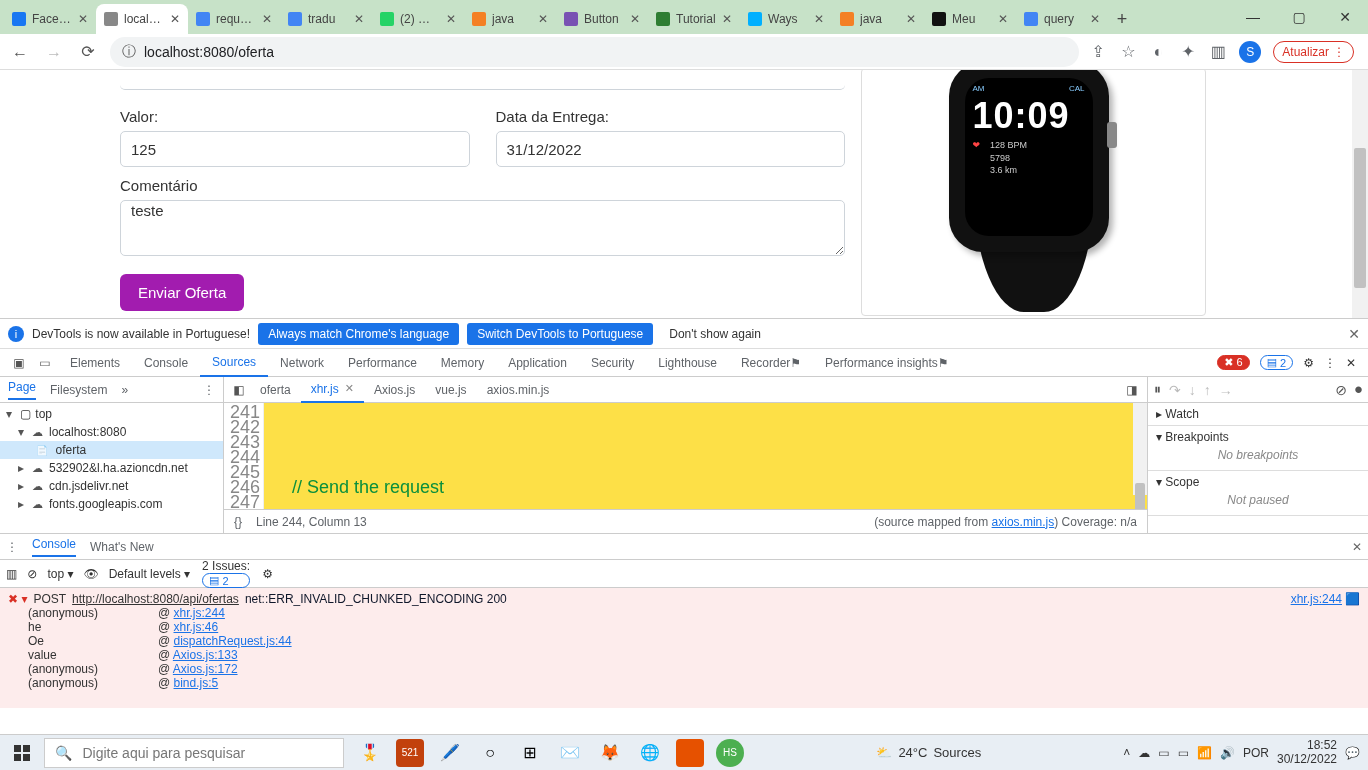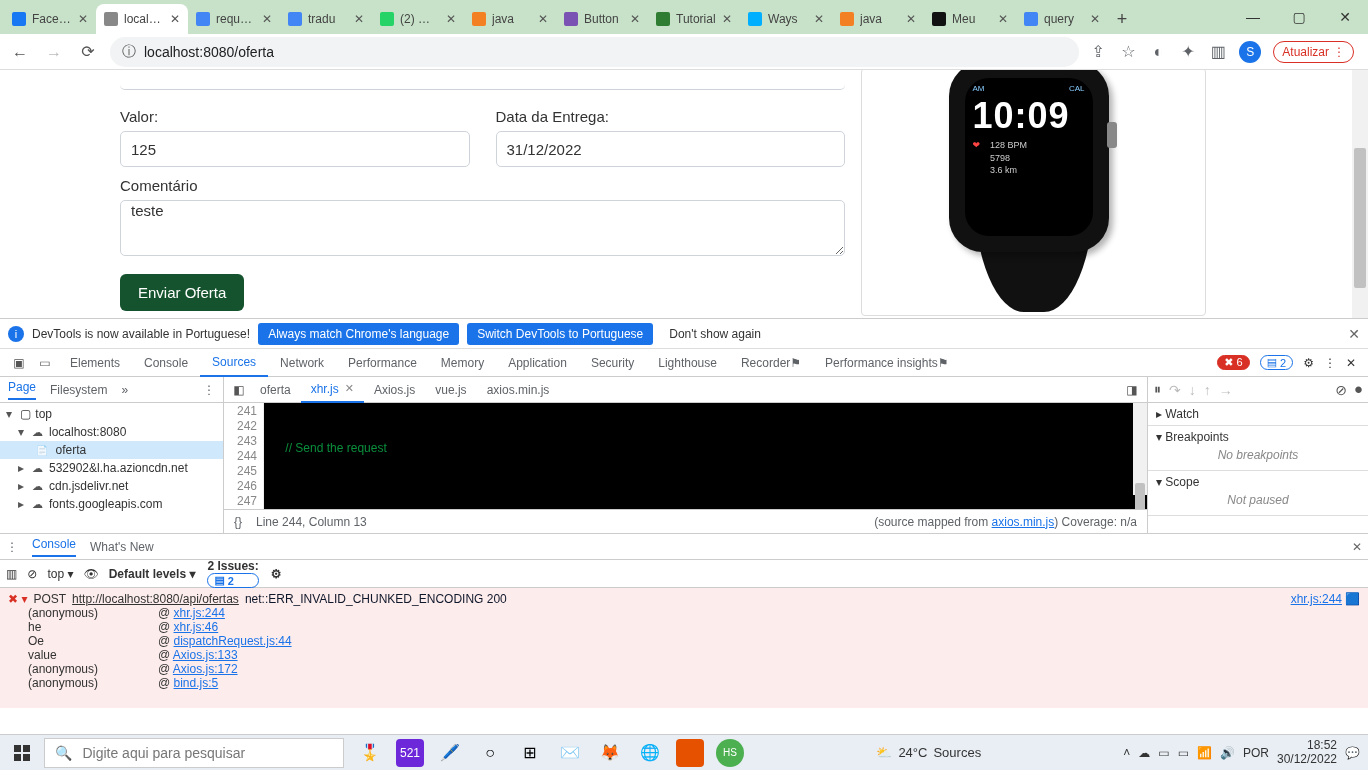--- a/index.html
+++ b/index.html
@@ -28,21 +28,21 @@
 .update-btn { border: 1px solid #d93025; color: #d93025; padding: 3px 8px; border-radius: 14px; font-size: 12px; display: flex; align-items: center; gap: 4px; }
 
 
 .page { position: absolute; top: 70px; left: 0; right: 16px; height: 248px; background: #fff; overflow: hidden; }
 .form-area { position: absolute; left: 120px; top: 0; width: 1100px; }
 .form-row { display: flex; gap: 26px; margin-top: 18px; }
 .form-col { flex: 1; }
 .form-label { font-size: 15px; color: #333; margin-bottom: 6px; }
 .form-input { width: 100%; border: 1px solid #ced4da; border-radius: 5px; height: 36px; padding: 0 10px; font-size: 15px; color: #333; background: #fff; }
 .form-textarea { width: 100%; border: 1px solid #ced4da; border-radius: 5px; height: 56px; padding: 1px 10px; font-size: 15px; color: #333; resize: both; }
-.submit-btn { margin-top: 14px; background: #14532d; color: #fff; border: none; padding: 10px 18px; border-radius: 6px; font-size: 15px; }
+.submit-btn { margin-top: 14px; background: #a21caf; color: #fff; border: none; padding: 10px 18px; border-radius: 6px; font-size: 15px; }
 .product-col { position: absolute; right: 14px; top: -2px; width: 345px; height: 248px; border: 1px solid #ddd; border-radius: 4px; display:flex; align-items:center; justify-content:center; }
 .form-left { width: 725px; }
 .page-scrollbar { position: absolute; top: 70px; right: 0; width: 16px; height: 248px; background: #f1f1f1; }
 .page-scrollbar .thumb { position: absolute; top: 78px; left: 2px; right: 2px; height: 140px; background: #c1c1c1; border-radius: 2px; }
 
 
 .watch { width: 300px; height: 240px; position: relative; }
 .watch .band { position: absolute; width: 120px; height: 240px; left: 90px; top: 0; background: #111; border-radius: 50px/120px; }
 .watch .case { position:absolute; left:65px; top:-10px; width:160px; height:190px; background:#111; border-radius:34px; box-shadow: 4px 4px 6px rgba(0,0,0,.3); }
 .watch .screen { position:absolute; inset:16px; background:#000; border-radius:24px; color:#fff; font-family: Arial, sans-serif; padding:6px 8px; }
@@ -79,21 +79,21 @@
 .cloud-ic::before { content:"☁"; font-size:11px; margin-right:2px; color:#555;}
 .file-ic::before { content:"📄"; font-size:10px; margin-right:3px; opacity:.7;}
 
 .src-panel { flex: 1; display:flex; flex-direction:column; border-right: 1px solid #ccc; }
 .src-tabs { height: 26px; display:flex; align-items:center; gap: 0; padding: 0 4px; border-bottom:1px solid #ccc; }
 .src-tabs .navic { width:22px; text-align:center; color:#555; }
 .src-tab { padding: 0 10px; height:26px; display:flex; align-items:center; gap:6px; color:#5f6368; }
 .src-tab.active { color:#1a73e8; border-bottom:2px solid #1a73e8; }
 .src-tab .close { color:#888; font-size:11px; }
 .src-tabs .rightic { margin-left:auto; width:22px; text-align:center; color:#555; }
-.code-area { flex:1; display:flex; font-family: Consolas, monospace; font-size:12px; background:#000000; position:relative; overflow:hidden;align-items:center; }
+.code-area { flex:1; display:flex; font-family: Consolas, monospace; font-size:18px; background:#fde047; position:relative; overflow:hidden; }
 .gutter { width: 40px; background:#fff; text-align:right; padding: 2px 6px; color:#888; border-right:1px solid #eee; line-height:15px; }
 .code { padding: 2px 8px; line-height:15px; white-space:pre; color:#222; }
 .code .cm { color:#0a8f3c; }
 .code-scroll { position:absolute; right:0; top:0; bottom:14px; width:14px; background:#f1f1f1; }
 .code-scroll .th { position:absolute; left:2px; right:2px; top:80px; height:30px; background:#c1c1c1; border-radius:2px; }
 .src-status { height: 24px; border-top:1px solid #ccc; display:flex; align-items:center; padding:0 10px; gap:14px; color:#5f6368; font-size:12px; }
 .src-status .right { margin-left:auto; }
 .src-status a { color:#1a73e8; text-decoration:underline; }
 
 .dbg-panel { width: 220px; display:flex; flex-direction:column; }
@@ -102,21 +102,21 @@
 .dbg-sec { border-bottom:1px solid #ddd; padding:4px 8px; color:#333; font-size:12px; }
 .dbg-sec-h { color:#333; }
 .dbg-sec .body { color:#888; font-style:italic; text-align:center; padding:4px 0; }
 
 .console-block { border-top:1px solid #ccc; }
 .console-tabs { height: 26px; display:flex; align-items:center; padding:0 6px; gap:14px; border-bottom:1px solid #ccc; color:#5f6368; }
 .console-tabs .act { color:#1a73e8; border-bottom:2px solid #1a73e8; padding-bottom:4px; }
 .console-tabs .xr { margin-left:auto; color:#666; }
 .console-toolbar { height: 28px; display:flex; align-items:center; padding:0 6px; gap:10px; border-bottom:1px solid #ccc; }
 .console-toolbar .filter-in { flex:1; border:1px solid #ccc; height:20px; padding:0 6px; font-size:12px; color:#888; background:#fff; border-radius:2px;}
-.console-toolbar .right { display:flex; align-items:center; gap:12px;font-weight:bold; }
+.console-toolbar .right { display:flex; align-items:center; gap:12px; }
 .console-log { font-family: Consolas, monospace; font-size: 12px; background:#fdecec; padding: 4px 8px; color:#333; overflow:hidden; height: 120px;}
 .console-log a {color:#1a73e8; text-decoration:underline;}
 .log-row { display:flex; }
 .log-row .fn{ width: 150px; padding-left: 20px; color:#333;}
 .log-row .at{ color:#333;}
 .err-line { display:flex; align-items:center; gap:6px;}
 .err-line .badge { color:#d93025;}
 .err-line .url { color:#333; text-decoration:underline;}
 .err-line .etxt { color:#0f172a;}
 .console-right-link { position:absolute; right:18px; color:#1a73e8;}
@@ -484,21 +484,21 @@
         <rect x="0" y="9" width="7" height="7" fill="#333"></rect>
         <rect x="9" y="9" width="7" height="7" fill="#333"></rect>
       </svg>
   </div>
   <div class="search-box">
     <span>🔍</span>
     <span>Digite aqui para pesquisar</span>
   </div>
   <div class="apps">
     <div class="app">🎖️</div>
-    <div class="app" style="background:#6d28d9;border-radius:4px;font-size:12px;color:#fff;">521</div>
+    <div class="app" style="background:#c2410c;border-radius:4px;font-size:10px;color:#fff;">521</div>
     <div class="app">🖊️</div>
     <div class="app">○</div>
     <div class="app">⊞</div>
     <div class="app">✉️</div>
     <div class="app">🦊</div>
     <div class="app">🌐</div>
     <div class="app" style="background:#e65100;border-radius:4px;"></div>
     <div class="app" style="background:#4caf50;border-radius:50%;color:#fff;font-size:10px;">HS</div>
   </div>
   <div class="weather">

